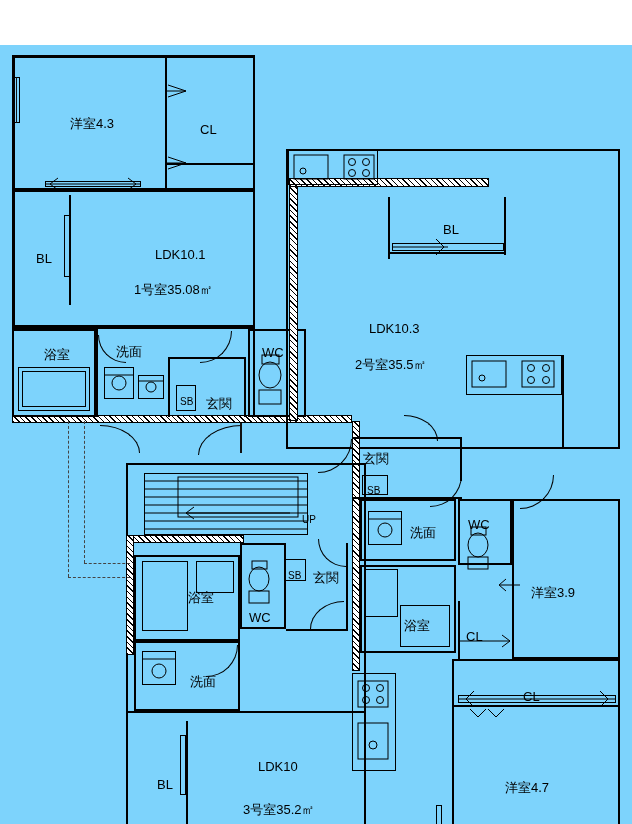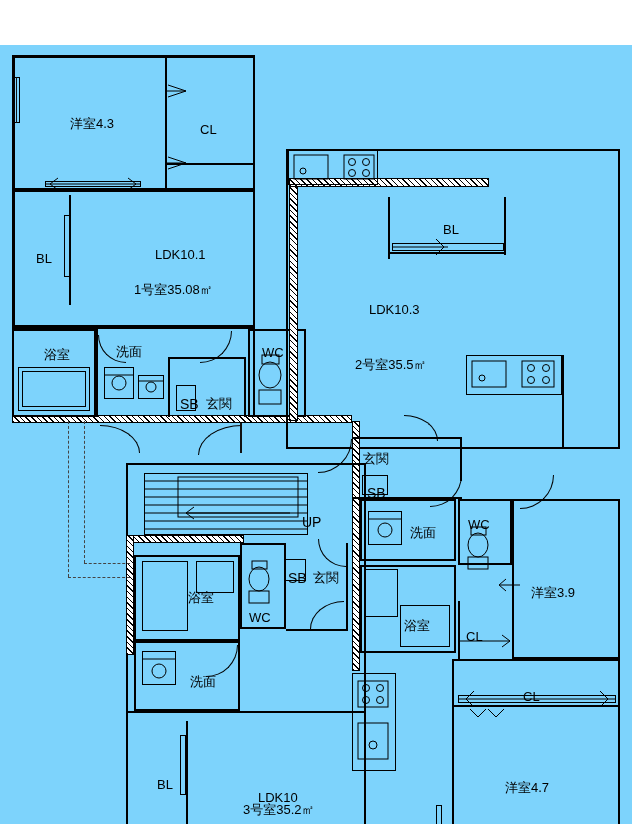--- a/index.html
+++ b/index.html
@@ -5,21 +5,21 @@
   html,body{margin:0;padding:0;background:#ffffff;}
   body{font-family:"Liberation Sans", sans-serif;}
   #root{position:relative;width:632px;height:824px;background:#7dd3fc;overflow:hidden;margin-top:45px;}
   .wall{position:absolute;background:#000;}
   .thin{position:absolute;background:#111;}
   .box{position:absolute;border:1px solid #000;box-sizing:border-box;background:transparent;}
   .box2{position:absolute;border:2px solid #000;box-sizing:border-box;background:transparent;}
   .hatch{position:absolute;box-sizing:border-box;border:1px solid #000;
      background-image:repeating-linear-gradient(45deg,#000 0px,#000 1px,#fff 1px,#fff 4px);}
   .lbl{position:absolute;white-space:nowrap;color:#000;font-size:13px;line-height:1;}
-  .lbl.s{font-size:14px;}
+  .lbl.s{font-size:10px;}
   .lbl.big{font-size:13px;}
   .dash{position:absolute;border-left:1px dashed #444;}
   .dashh{position:absolute;border-top:1px dashed #444;}
   .door{position:absolute;border:1px solid #000;border-radius:0 0 0 100%;box-sizing:border-box;border-top:none;border-right:none;}
   .doorR{position:absolute;border:1px solid #000;border-radius:0 0 100% 0;box-sizing:border-box;border-top:none;border-left:none;}
   .doorTL{position:absolute;border:1px solid #000;border-radius:100% 0 0 0;box-sizing:border-box;border-bottom:none;border-right:none;}
   .doorTR{position:absolute;border:1px solid #000;border-radius:0 100% 0 0;box-sizing:border-box;border-bottom:none;border-left:none;}
   svg.ov{position:absolute;left:0;top:0;width:632px;height:824px;pointer-events:none;}
 </style>
 </head>
@@ -253,34 +253,34 @@
   <div class="lbl" style="left:200px;top:78px;">CL</div>
   <div class="lbl" style="left:36px;top:207px;">BL</div>
   <div class="lbl big" style="left:155px;top:203px;">LDK10.1</div>
   <div class="lbl big" style="left:134px;top:238px;">1号室35.08㎡</div>
   <div class="lbl" style="left:44px;top:303px;">浴室</div>
   <div class="lbl" style="left:116px;top:300px;">洗面</div>
   <div class="lbl" style="left:262px;top:301px;">WC</div>
   <div class="lbl s" style="left:180px;top:352px;">SB</div>
   <div class="lbl" style="left:206px;top:352px;">玄関</div>
   <div class="lbl" style="left:443px;top:178px;">BL</div>
-  <div class="lbl big" style="left:369px;top:258px;">LDK10.3</div>
+  <div class="lbl big" style="left:369px;top:277px;">LDK10.3</div>
   <div class="lbl big" style="left:355px;top:313px;">2号室35.5㎡</div>
   <div class="lbl" style="left:363px;top:407px;">玄関</div>
   <div class="lbl s" style="left:367px;top:441px;">SB</div>
   <div class="lbl" style="left:410px;top:481px;">洗面</div>
   <div class="lbl" style="left:468px;top:473px;">WC</div>
   <div class="lbl big" style="left:531px;top:541px;">洋室3.9</div>
   <div class="lbl" style="left:466px;top:585px;">CL</div>
   <div class="lbl" style="left:404px;top:574px;">浴室</div>
   <div class="lbl" style="left:523px;top:645px;">CL</div>
   <div class="lbl big" style="left:505px;top:736px;">洋室4.7</div>
   <div class="lbl s" style="left:302px;top:470px;">UP</div>
   <div class="lbl" style="left:188px;top:546px;">浴室</div>
   <div class="lbl" style="left:249px;top:566px;">WC</div>
   <div class="lbl s" style="left:288px;top:526px;">SB</div>
   <div class="lbl" style="left:313px;top:526px;">玄関</div>
   <div class="lbl" style="left:190px;top:630px;">洗面</div>
   <div class="lbl" style="left:157px;top:733px;">BL</div>
-  <div class="lbl big" style="left:258px;top:746px;">LDK10</div>
+  <div class="lbl big" style="left:258px;top:715px;">LDK10</div>
   <div class="lbl big" style="left:243px;top:758px;">3号室35.2㎡</div>
 
 </div>
 
 </body></html>

